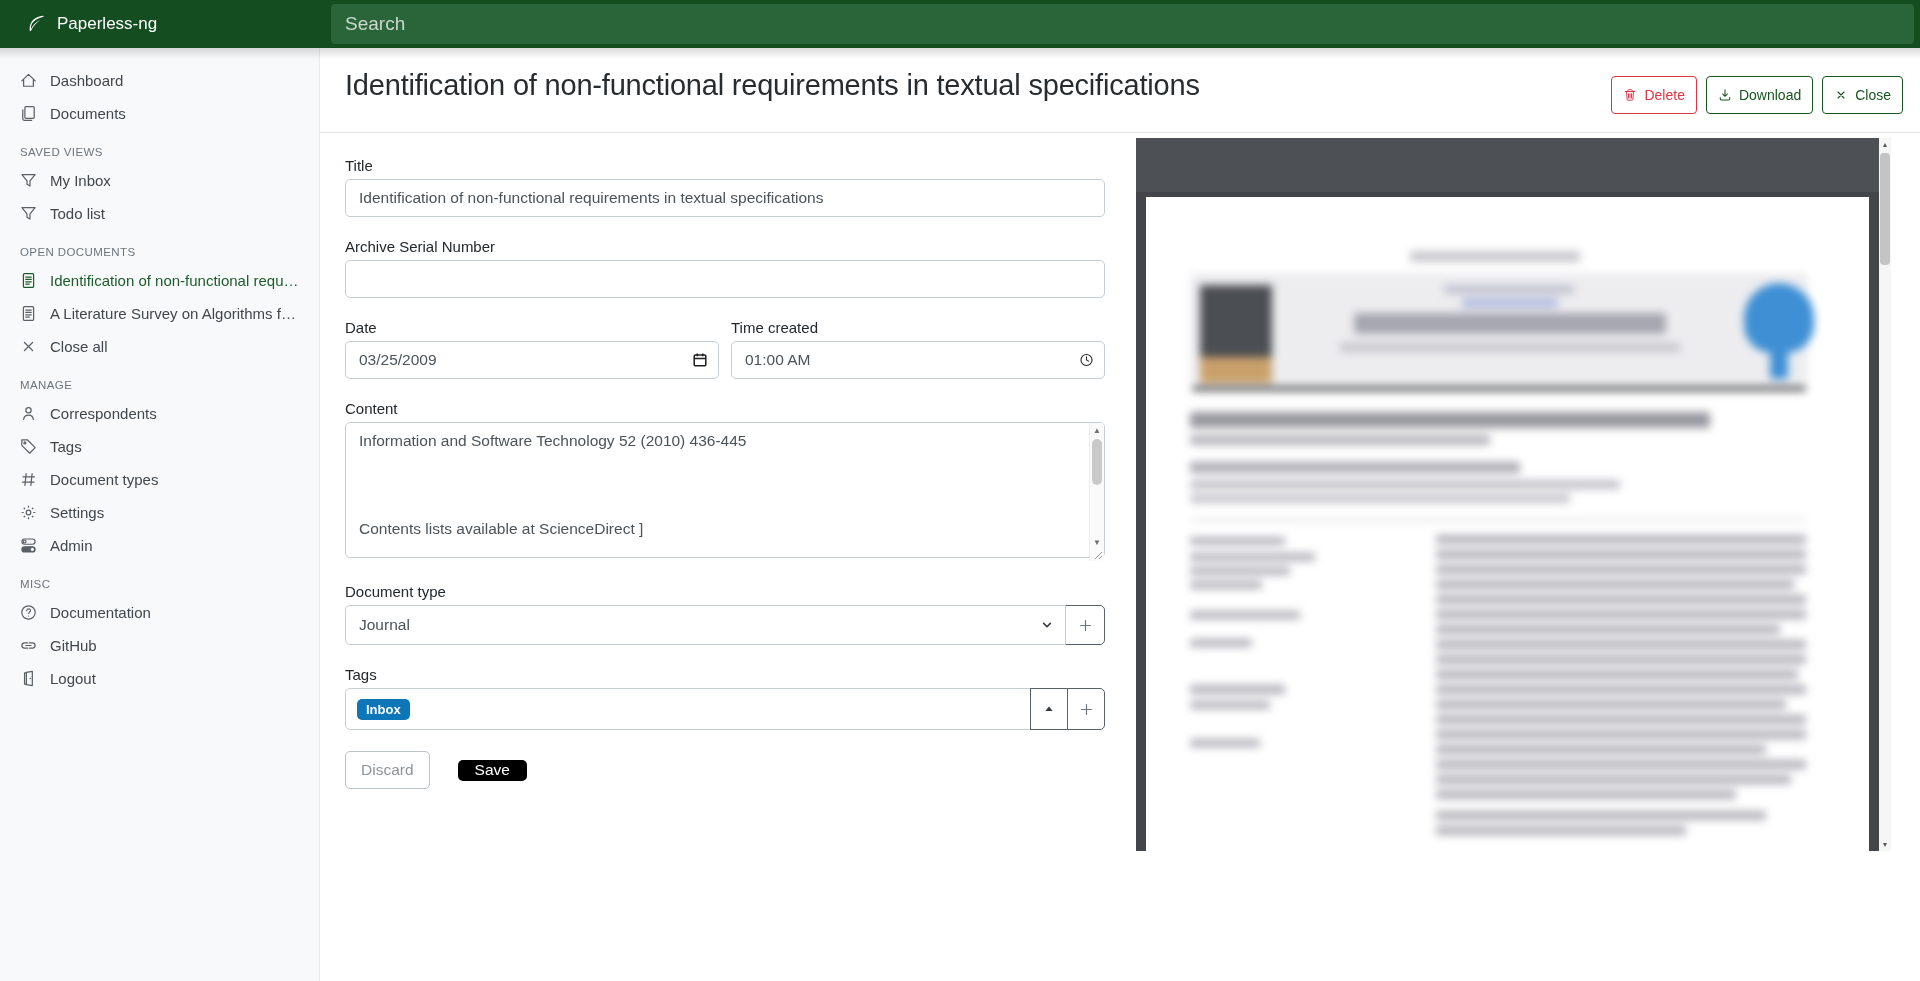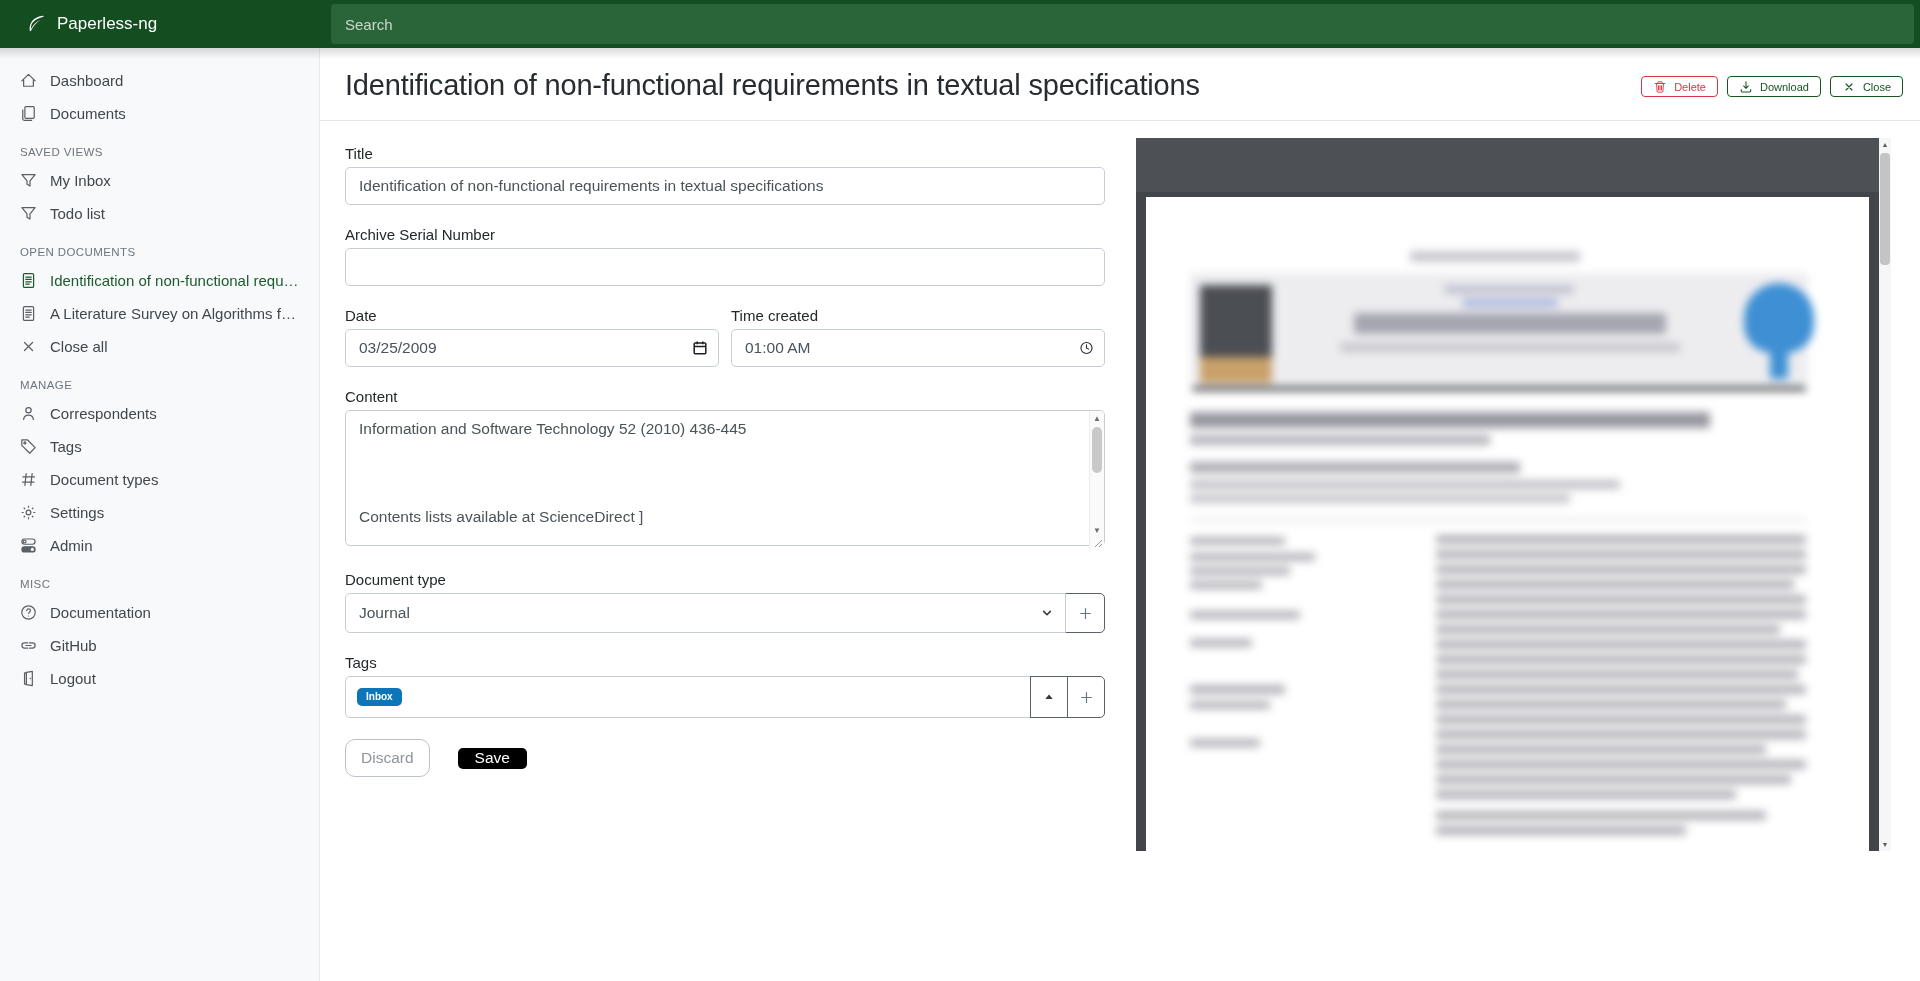--- a/index.html
+++ b/index.html
@@ -6,38 +6,38 @@
   html,body { margin:0; padding:0; }
   .root {
     position:relative; width:1920px; height:981px; overflow:hidden;
     background:#fff; font-family:"Liberation Sans", sans-serif; color:#212529;
   }
   
   .navbar { position:absolute; top:0; left:0; right:0; height:48px; background:#134d20; display:flex; align-items:center; z-index:10;padding-left:8px; }
   .brand { width:320px; flex:none; display:flex; align-items:center; gap:11px; padding-left:18px; color:#fff; font-size:17px; }
   .brand .leaf { display:flex; }
   .search-wrap { flex:1; padding:4px 6px 4px 3px; }
-  .search { width:100%; height:40px; background:#2a6539; border:none; border-radius:4px; padding:0 14px; font-size:15px; color:#f0abfc; font-family:"Liberation Sans", sans-serif; outline:none; }
+  .search { width:100%; height:40px; background:#2a6539; border:none; border-radius:4px; padding:0 14px; font-size:19px; color:#f0abfc; font-family:"Liberation Sans", sans-serif; outline:none; }
   .search::placeholder { color:#ccd8cc; }
   .top-shadow { position:absolute; top:48px; left:0; right:0; height:11px; background:linear-gradient(rgba(0,0,0,0.14), rgba(0,0,0,0)); z-index:9; pointer-events:none; }
   
   .sidebar { position:absolute; top:48px; left:0; width:320px; bottom:0; background:#f8f9fa; border-right:1px solid #e7e9eb; padding-top:16px; overflow:hidden; }
   .nav-item { display:flex; align-items:center; gap:13px; padding:8px 20px; font-size:15px; color:#40474d; cursor:pointer; white-space:nowrap; overflow:hidden; }
   .nav-item .nav-icon { flex:none; width:17px; height:17px; color:#596066; display:flex; align-items:center; justify-content:center; }
   .nav-item.active { color:#1d5b2d; }
   .nav-item.active .nav-icon { color:#1d5b2d; }
   .nav-label { overflow:hidden; text-overflow:ellipsis; }
   .nav-heading { padding:16px 20px 6px; font-size:11.5px; letter-spacing:.4px; color:#6c757d; }
   .nav-icon svg { width:17px; height:17px; }
   
   .main { position:absolute; top:48px; left:320px; right:0; bottom:0; background:#fff; }
   .doc-header { display:flex; justify-content:space-between; align-items:flex-start; padding:21px 17px 18px 25px; border-bottom:1px solid #e4e7ea; }
   .doc-title { margin:0; font-size:29px; font-weight:400; color:#272c30; letter-spacing:-.2px; }
   .actions { display:flex; gap:9px; margin-top:7px; flex:none; }
-  .btn-sm { height:21px; padding:0 11px; border-radius:4px; font-size:11px; display:inline-flex; align-items:center; gap:7px; background:#fff; cursor:pointer; font-family:"Liberation Sans", sans-serif; }
+  .btn-sm { height:38px; padding:0 11px; border-radius:4px; font-size:14px; display:inline-flex; align-items:center; gap:7px; background:#fff; cursor:pointer; font-family:"Liberation Sans", sans-serif; }
   .btn-delete { color:#dc3545; border:1px solid #dc3545; }
   .btn-green { color:#17541f; border:1px solid #17541f; }
   .btn-sm svg { width:14px; height:14px; }
   
   .form { width:760px; margin:24px 0 0 25px; }
   .form-group { margin-bottom:21px; }
   .form-label { font-size:15px; color:#23282c; margin-bottom:5px; }
   .form-control { width:100%; height:38px; border:1px solid #c6ced4; border-radius:5px; padding:0 13px; font-size:15.5px; color:#4a5359; background:#fff; font-family:"Liberation Sans", sans-serif; outline:none; }
   .form-row { display:flex; gap:12px; }
   .form-row .col { flex:1; }
@@ -50,24 +50,24 @@
   .ta-arrow { position:absolute; left:0; width:14px; height:14px; display:flex; align-items:center; justify-content:center; font-size:8px; color:#6e6e6e; cursor:pointer; }
   .ta-thumb { position:absolute; left:2px; width:10px; top:16px; height:46px; background:#c9c9c9; border-radius:5px; cursor:grab; }
   .ta-grip { position:absolute; right:2px; bottom:2px; cursor:nwse-resize; }
   
   .input-group { display:flex; }
   .select { position:relative; flex:1; height:40px; border:1px solid #c6ced4; border-radius:5px 0 0 5px; display:flex; align-items:center; padding:0 34px 0 13px; font-size:15.5px; color:#4a5359; background:#fff; cursor:pointer; }
   .select .chev { position:absolute; right:11px; top:50%; transform:translateY(-50%); display:flex; }
   .sq-btn { width:40px; height:40px; flex:none; margin-left:-1px; border:1px solid #596066; background:#fff; display:flex; align-items:center; justify-content:center; cursor:pointer; padding:0; }
   .sq-btn.rounded-r { border-radius:0 5px 5px 0; }
   .tags-box { flex:1; height:42px; border:1px solid #c6ced4; border-radius:5px 0 0 5px; display:flex; align-items:center; padding:0 11px; background:#fff; }
-  .tag-badge { background:#0d76b8; color:#fff; font-size:10px; font-weight:bold; padding:4px 9px; border-radius:5px; line-height:1; }
+  .tag-badge { background:#0d76b8; color:#fff; font-size:13px; font-weight:bold; padding:4px 9px; border-radius:5px; line-height:1; }
   .sq-btn.h42 { height:42px; width:38px; }
   .btn-row { display:flex; align-items:center; margin-top:0; }
-  .btn-discard { height:38px; padding:0 15px; border:1px solid #bbc2c8; border-radius:10px; color:#8d959c; background:#fff; font-size:15.5px; cursor:pointer; font-family:"Liberation Sans", sans-serif; }
+  .btn-discard { height:38px; padding:0 15px; border:1px solid #bbc2c8; border-radius:5px; color:#8d959c; background:#fff; font-size:15.5px; cursor:pointer; font-family:"Liberation Sans", sans-serif; }
   .btn-save { height:21px; padding:0 17px; margin-left:28px; border:none; border-radius:5px; color:#fff; background:#000000; font-size:15.5px; cursor:pointer; font-family:"Liberation Sans", sans-serif; }
   
   .preview { position:absolute; left:816px; top:90px; width:755px; height:713px; }
   .viewer { position:absolute; left:0; top:0; bottom:0; right:12px; background:#42464a; overflow:hidden; }
   .viewer-toolbar { height:54px; background:#4d5156; }
   .pdf-page { position:absolute; left:10px; right:10px; top:59px; bottom:-12px; background:#fff; overflow:hidden; }
   .blurwrap { position:absolute; inset:0; filter:blur(4px); }
   .bl { position:absolute; border-radius:2px; background:#b3b3ba; height:9px; }
   .pv-scroll { position:absolute; right:0; top:0; bottom:0; width:12px; background:#f6f6f6; }
   .pv-arrow { position:absolute; left:0; width:12px; height:13px; display:flex; align-items:center; justify-content:center; font-size:7px; color:#5a5a5a; cursor:pointer; }

